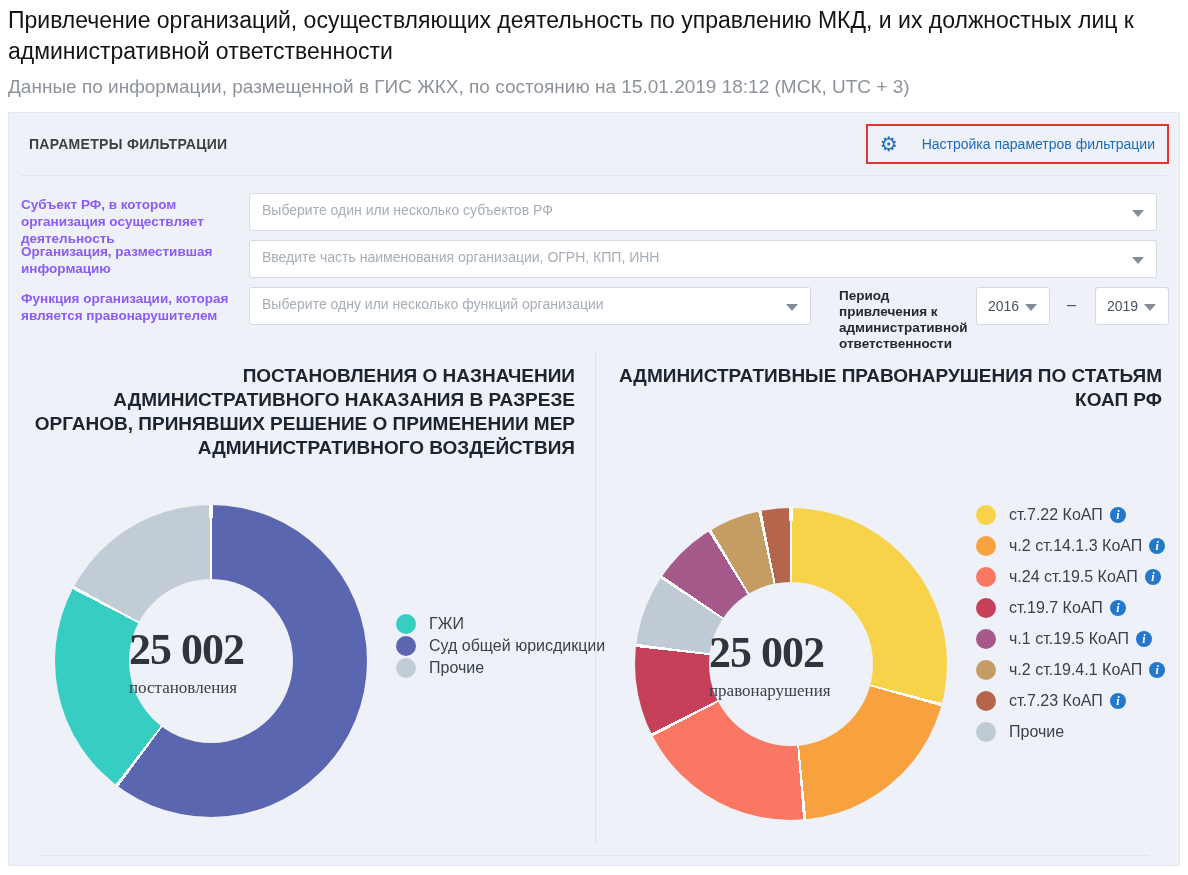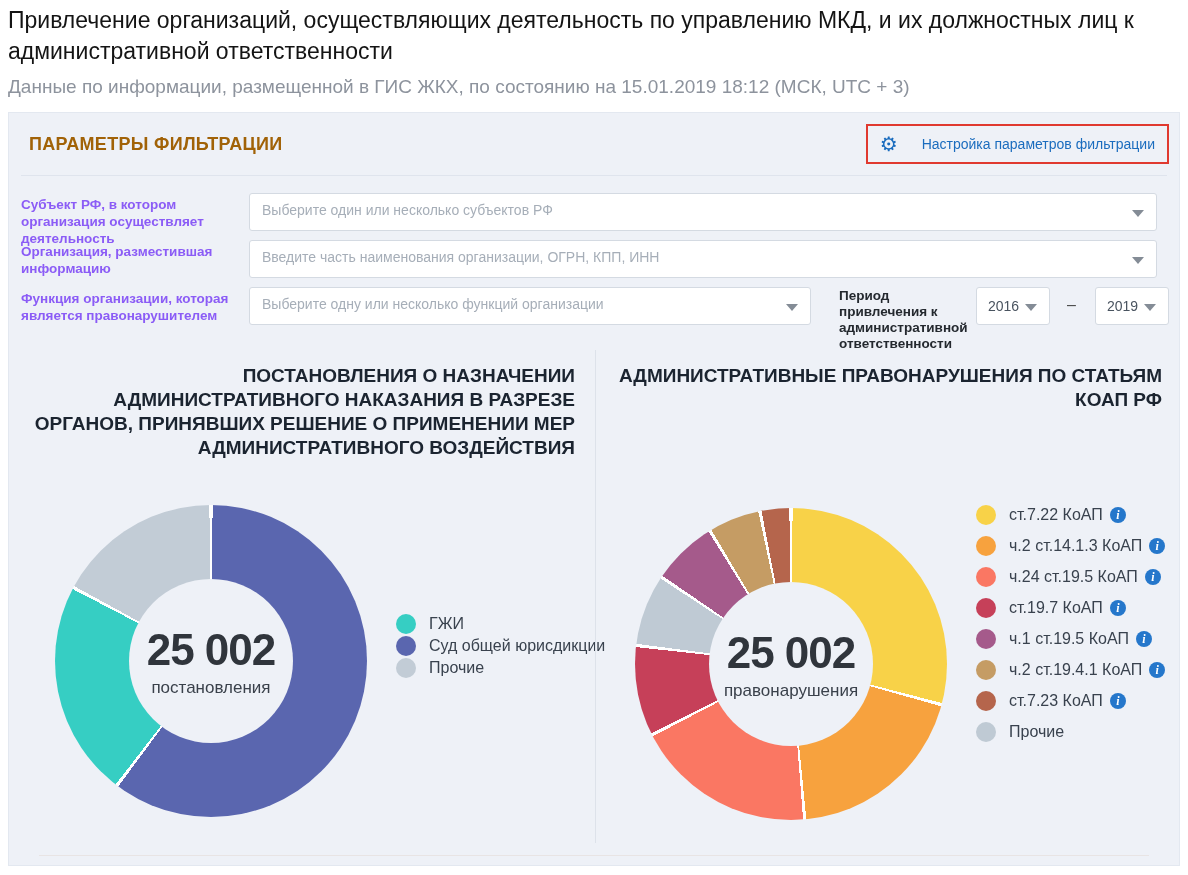--- a/index.html
+++ b/index.html
@@ -9,21 +9,21 @@
 
   .page-title { position:absolute; top:5px; left:8px; width:1172px;
     font-size:23px; line-height:31px; font-weight:400; color:#141414; }
   .page-subtitle { position:absolute; top:76px; left:8px; font-size:19px; color:#8d939d; }
 
   .panel { position:absolute; left:8px; top:112px; width:1172px; height:754px;
     background:#eef1f7; border:1px solid #e3e8f0; }
 
   .panel-header { position:absolute; top:0; left:20px; right:10px; height:62px;
     display:flex; align-items:center; justify-content:space-between; }
-  .panel-title { font-size:18px; font-weight:700; color:#a16207; letter-spacing:.3px; }
+  .panel-title { font-size:14px; font-weight:700; color:#404040; letter-spacing:.3px; }
   .settings-highlight { border:2px solid #e0392f; padding:8px 12px; display:flex;
     align-items:center; background:transparent; }
   .settings-link { display:flex; align-items:center; gap:9px; cursor:pointer; text-decoration:none; }
   .gear { font-size:20px; line-height:20px; color:#1a6cbe; }
   .settings-text { font-size:14px; color:#1a6cbe;padding-left:15px; }
 
   .divider-h { position:absolute; top:62px; left:12px; right:12px; height:1px; background:#dfe4ed; }
   .divider-bottom { position:absolute; bottom:9px; left:30px; right:30px; height:1px; background:#e8e4e4; }
 
   .filter-row { position:absolute; left:12px; right:24px; height:38px; }
@@ -52,21 +52,21 @@
   .half-right { left:587px; width:583px; }
   .divider-v { position:absolute; left:586px; top:4px; bottom:6px; width:1px; background:#dde2ea; }
 
   .chart-title { position:absolute; top:18px; left:20px; width:546px;
     font-size:19px; line-height:24px; font-weight:700; color:#1b2430; text-align:right; }
 
   .donut { position:absolute; width:312px; height:312px; border-radius:50%; }
   .half-left .donut { left:46px; top:159px; }
   .half-right .donut { left:39px; top:162px; }
   .hole { position:absolute; width:164px; height:164px; border-radius:50%; background:#eef1f7;
-    display:flex; flex-direction:column; align-items:center; justify-content:center; }
+    display:flex; flex-direction:column; align-items:flex-start; justify-content:center;font-family:Liberation Serif, serif; }
   .half-left .hole { left:120px; top:233px; }
   .half-right .hole { left:113px; top:236px; }
   .center-value { font-size:44px; font-weight:700; letter-spacing:-1px; color:#30353c; }
   .center-label { font-size:17px; color:#3a414b; margin-top:3px; }
 
   .legend { position:absolute; display:flex; flex-direction:column; }
   .half-left .legend { left:387px; top:267px; }
   .half-right .legend { left:380px; top:158px; gap:9px; }
   .legend-item { display:flex; align-items:center; height:22px; cursor:pointer; }
   .dot { width:20px; height:20px; border-radius:50%; flex:0 0 20px; }

